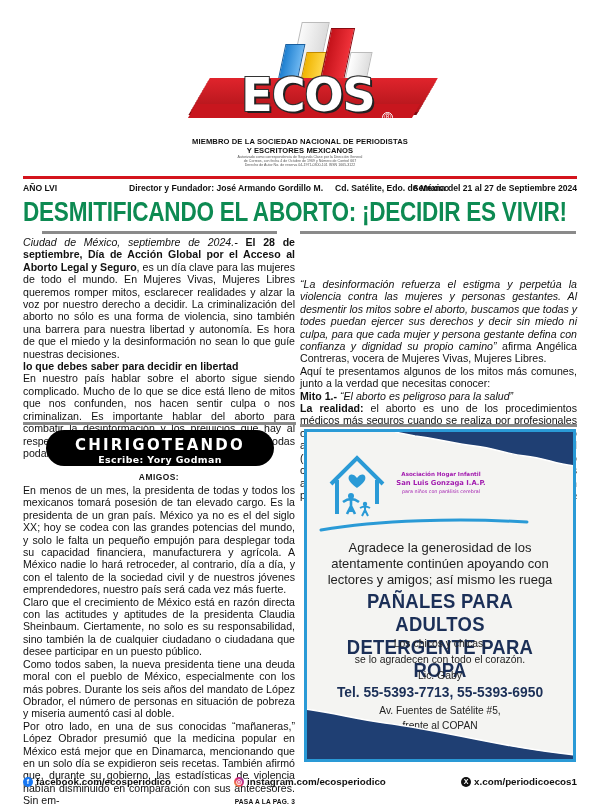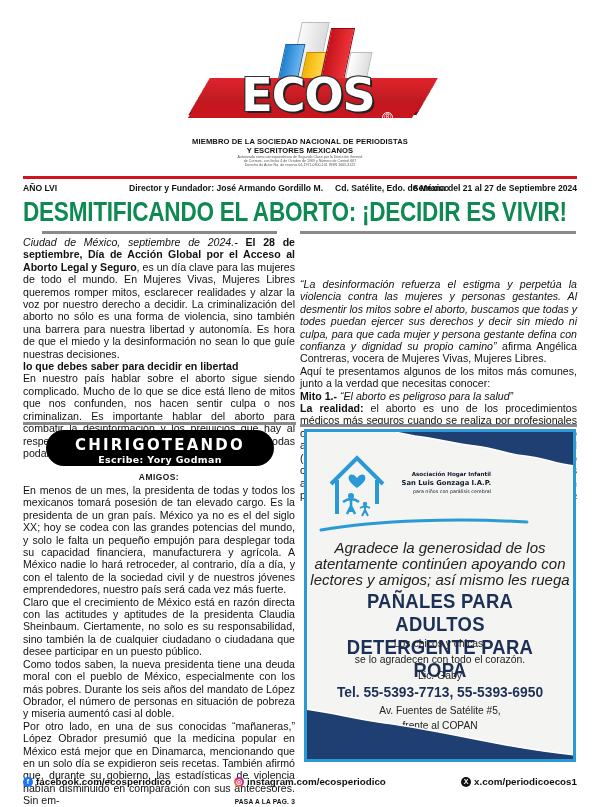--- a/index.html
+++ b/index.html
@@ -74,28 +74,28 @@
   .salutation { position: absolute; left: 23px; top: 472px; width: 272px; text-align: center;
                 font-weight: bold; font-size: 8.4px; letter-spacing: 0.5px; }
   .col-left2 { left: 23px; top: 484px; width: 272px; }
 
   
   .ad { position: absolute; left: 304px; top: 429px; width: 272px; height: 333px;
         border: 3px solid #2a9ad6; background: #f4f4f2; overflow: hidden; }
   .ad-tear-top { position: absolute; right: -2px; top: -2px; width: 180px; height: 40px; }
   .ad-tear-bottom { position: absolute; left: -2px; bottom: -2px; width: 272px; height: 52px; }
   .ad-house { position: absolute; left: 20px; top: 20px; width: 60px; height: 66px; }
-  .ad-org { position: absolute; left: 84px; top: 38px; width: 100px; text-align: right; color: #0f172a;
+  .ad-org { position: absolute; left: 84px; top: 38px; width: 100px; text-align: center; color: #a21caf;
             font-family: "DejaVu Sans", sans-serif; font-weight: bold; }
   .ad-org .l1 { font-size: 5.6px; line-height: 8px; }
   .ad-org .l2 { font-size: 6.8px; line-height: 10px; }
   .ad-org .l3 { font-size: 4.8px; line-height: 7px; font-weight: normal; }
   .ad-swoosh { position: absolute; left: 12px; top: 86px; width: 210px; height: 14px; }
   .ad-text { position: absolute; left: 0; width: 266px; text-align: center; color: #222; }
-  .ad-thanks { top: 108px; font-size: 15px; line-height: 15.8px; font-style: italic; }
+  .ad-thanks { top: 108px; font-size: 13px; line-height: 15.8px; }
   .ad-big { top: 157px; font-family: "Liberation Sans", sans-serif; font-weight: bold; font-size: 21px;
             line-height: 23px; color: #1b2f57; letter-spacing: 0.3px; transform: scaleX(0.88); transform-origin: center top; }
   .ad-kids { top: 204px; font-size: 10.4px; line-height: 15.8px; }
   .ad-tel { top: 251px; font-family: "Liberation Sans", sans-serif; font-weight: bold; font-size: 15px;
             color: #1b2f57; line-height: 18px; transform: scaleX(0.92); transform-origin: center top; }
   .ad-addr { top: 271px; font-size: 10.2px; line-height: 15px; }
 
   
   .footer { position: absolute; left: 23px; top: 776px; width: 554px; height: 14px;
             font-weight: bold; font-size: 9.8px; color: #111; }

